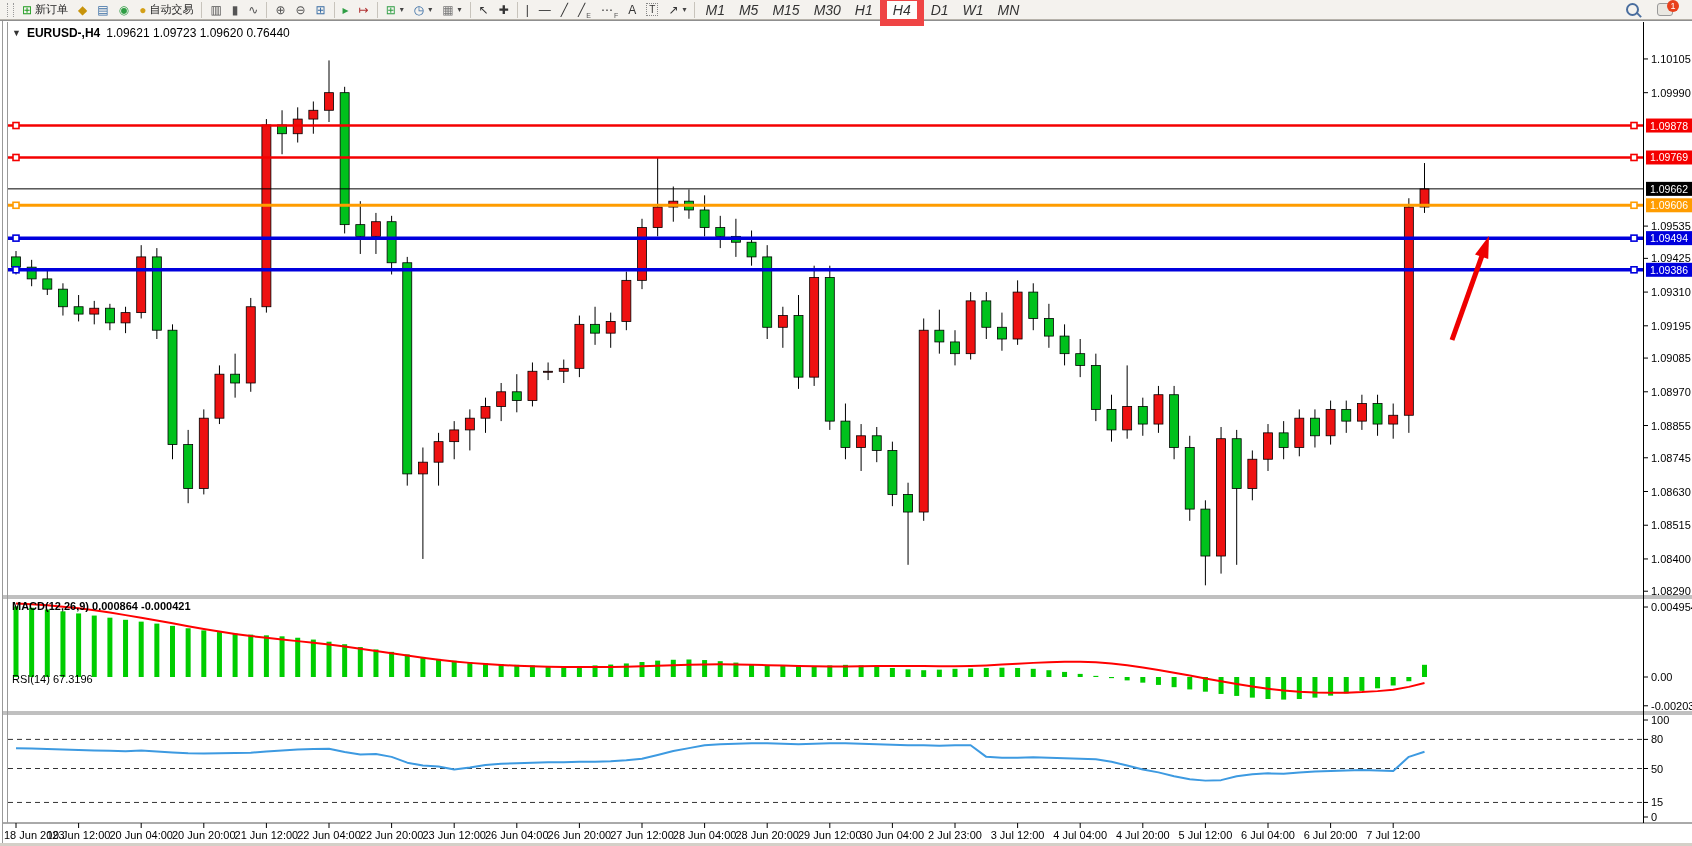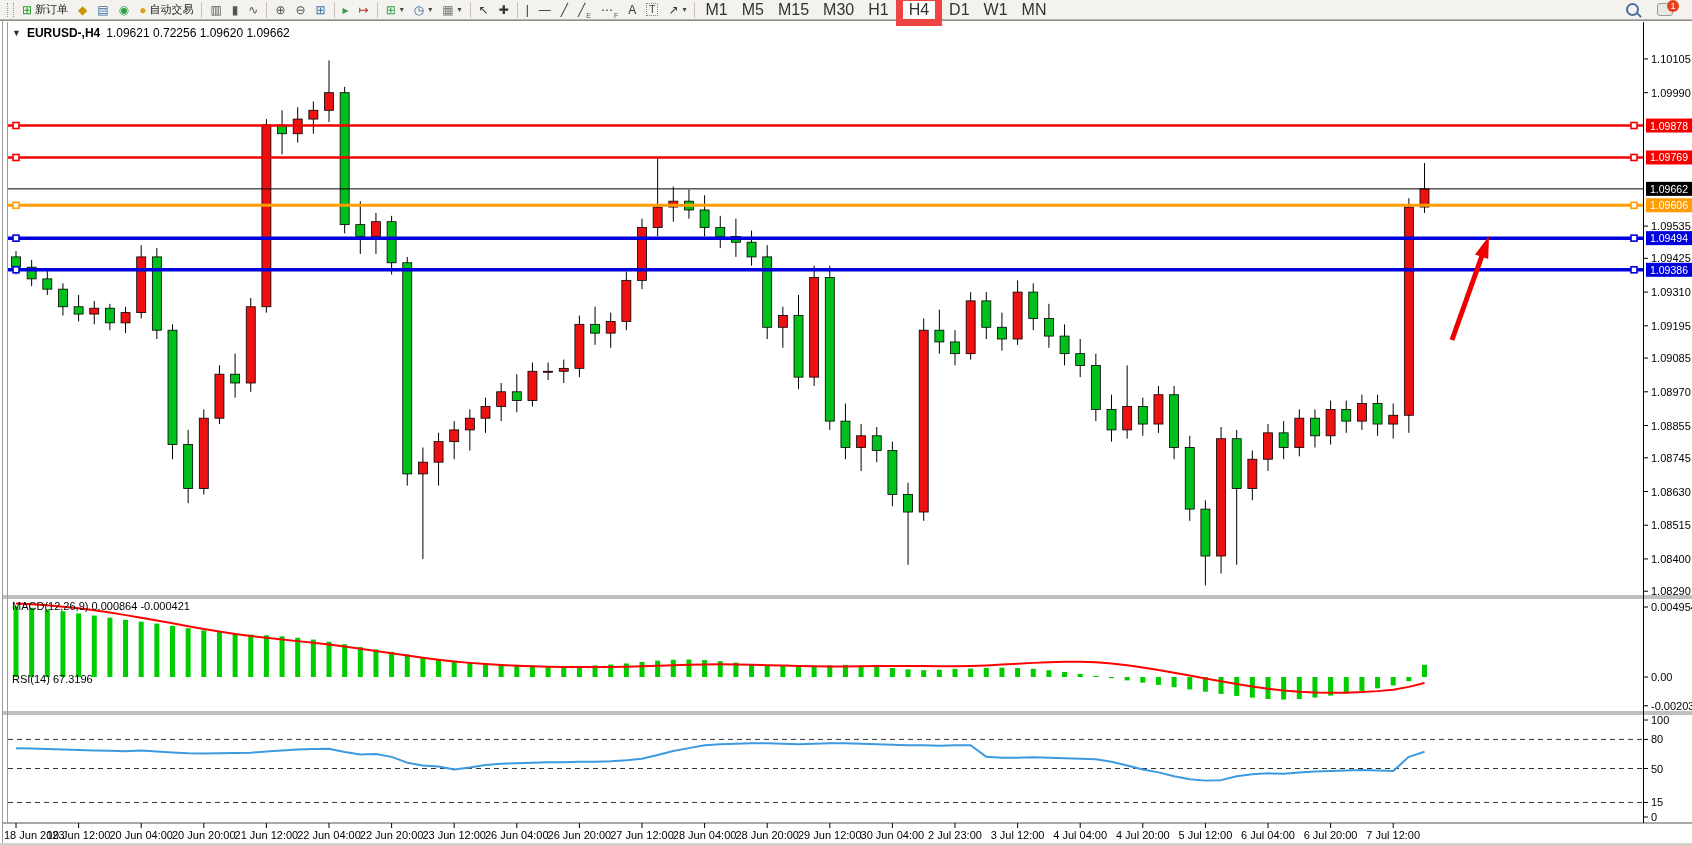--- a/index.html
+++ b/index.html
@@ -10,22 +10,22 @@
            border-bottom:1px solid #b6b2aa;display:flex;align-items:center;padding:0 4px;
            box-sizing:border-box;z-index:10;}
   .tb-handle{width:5px;height:14px;border-left:1px dotted #9a9a9a;border-right:1px dotted #9a9a9a;margin:0 3px;}
   .tb-btn{height:18px;display:flex;align-items:center;gap:3px;padding:0 4px;font-size:11px;
           color:#222;cursor:default;border:1px solid transparent;white-space:nowrap;}
   .tb-glyph{font-size:12px;line-height:1;}
   .tb-sub{font-size:7px;margin-left:-2px;align-self:flex-end;color:#555;}
   .tb-dd{font-size:8px;color:#444;margin-left:1px;}
   .tb-sep{width:1px;height:16px;background:#c8c4bc;margin:0 3px;flex:none;}
   .tb-boxed{border:1px dotted #888;padding:0 2px;font-size:10px;line-height:11px;}
-  .tf-btn{height:18px;display:flex;align-items:center;padding:0 6px;font-size:16px;color:#333;
-          border:1px solid transparent;}
+  .tf-btn{height:18px;display:flex;align-items:center;padding:0 6px;font-size:14px;color:#333;
+          border:1px solid transparent;font-style:italic;}
   .tf-btn.active{background:#fdfdfb;border:7px solid #ef4444;}
   .tb-spacer{flex:1;}
   .mag{width:9px;height:9px;border:2px solid #4a6e9e;border-radius:50%;position:relative;margin-right:8px;}
   .mag:after{content:"";position:absolute;width:6px;height:2px;background:#4a6e9e;
              transform:rotate(45deg);right:-5px;bottom:-2px;}
   .bubble{width:14px;height:11px;background:#e9e7e1;border:1px solid #999;border-radius:3px;
           position:relative;margin-right:10px;}
   .bubble .badge{position:absolute;top:-4px;right:-7px;width:12px;height:12px;border-radius:50%;
           background:#e8401c;color:#fff;font-size:9px;display:flex;align-items:center;justify-content:center;}
   
@@ -568,17 +568,17 @@
   <span class="tb-btn">
     <span class="bubble">
       <span class="badge">1</span>
     </span>
   </span>
 </div>
 
 <div class="chart-title">
   <span class="tri">▼</span>
   <span style="font-weight:bold;text-align:right;">EURUSD-,H4</span>
-  <span>1.09621 0.72256 1.09620 1.09662</span>
+  <span>1.09621 1.09723 1.09620 0.76440</span>
 </div>
 
-<div class="pane-label" style="top:600px;">MACD(12,26,9) 0.000864 -0.000421</div>
+<div class="pane-label" style="top:600px;font-weight:bold;">MACD(12,26,9) 0.000864 -0.000421</div>
 <div class="pane-label" style="top:673px;">RSI(14) 67.3196</div>
 
 </body></html>

